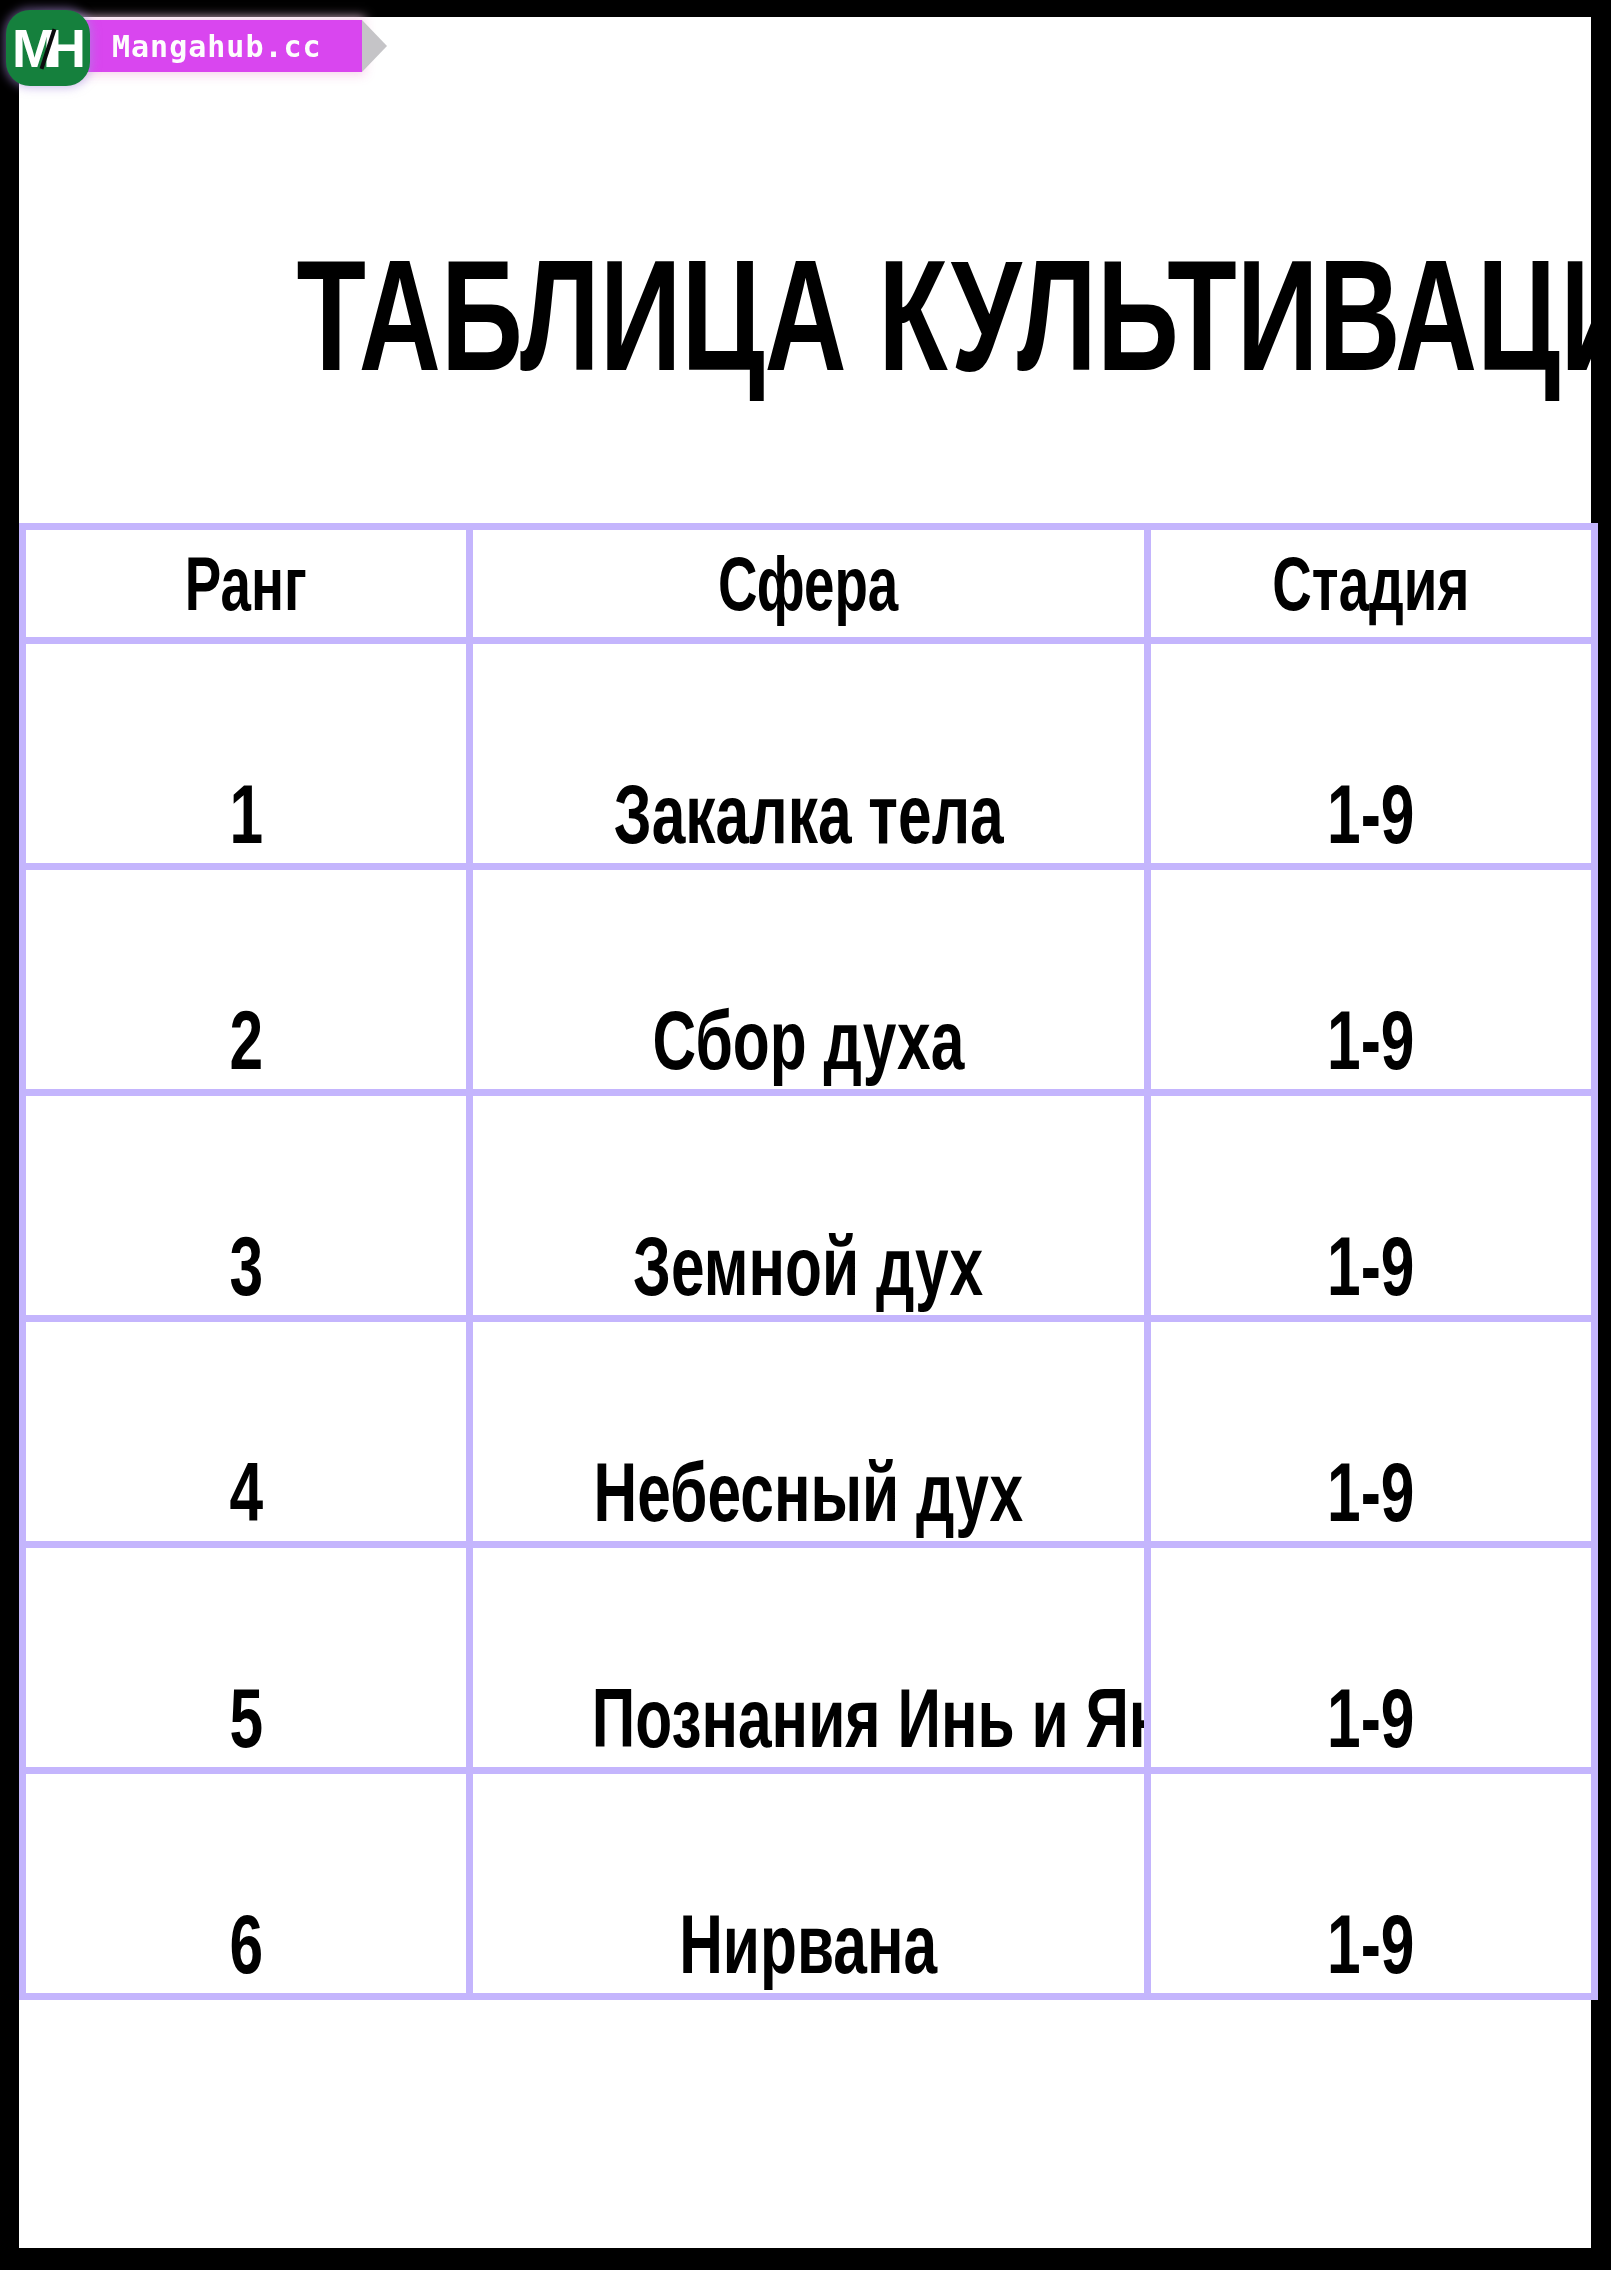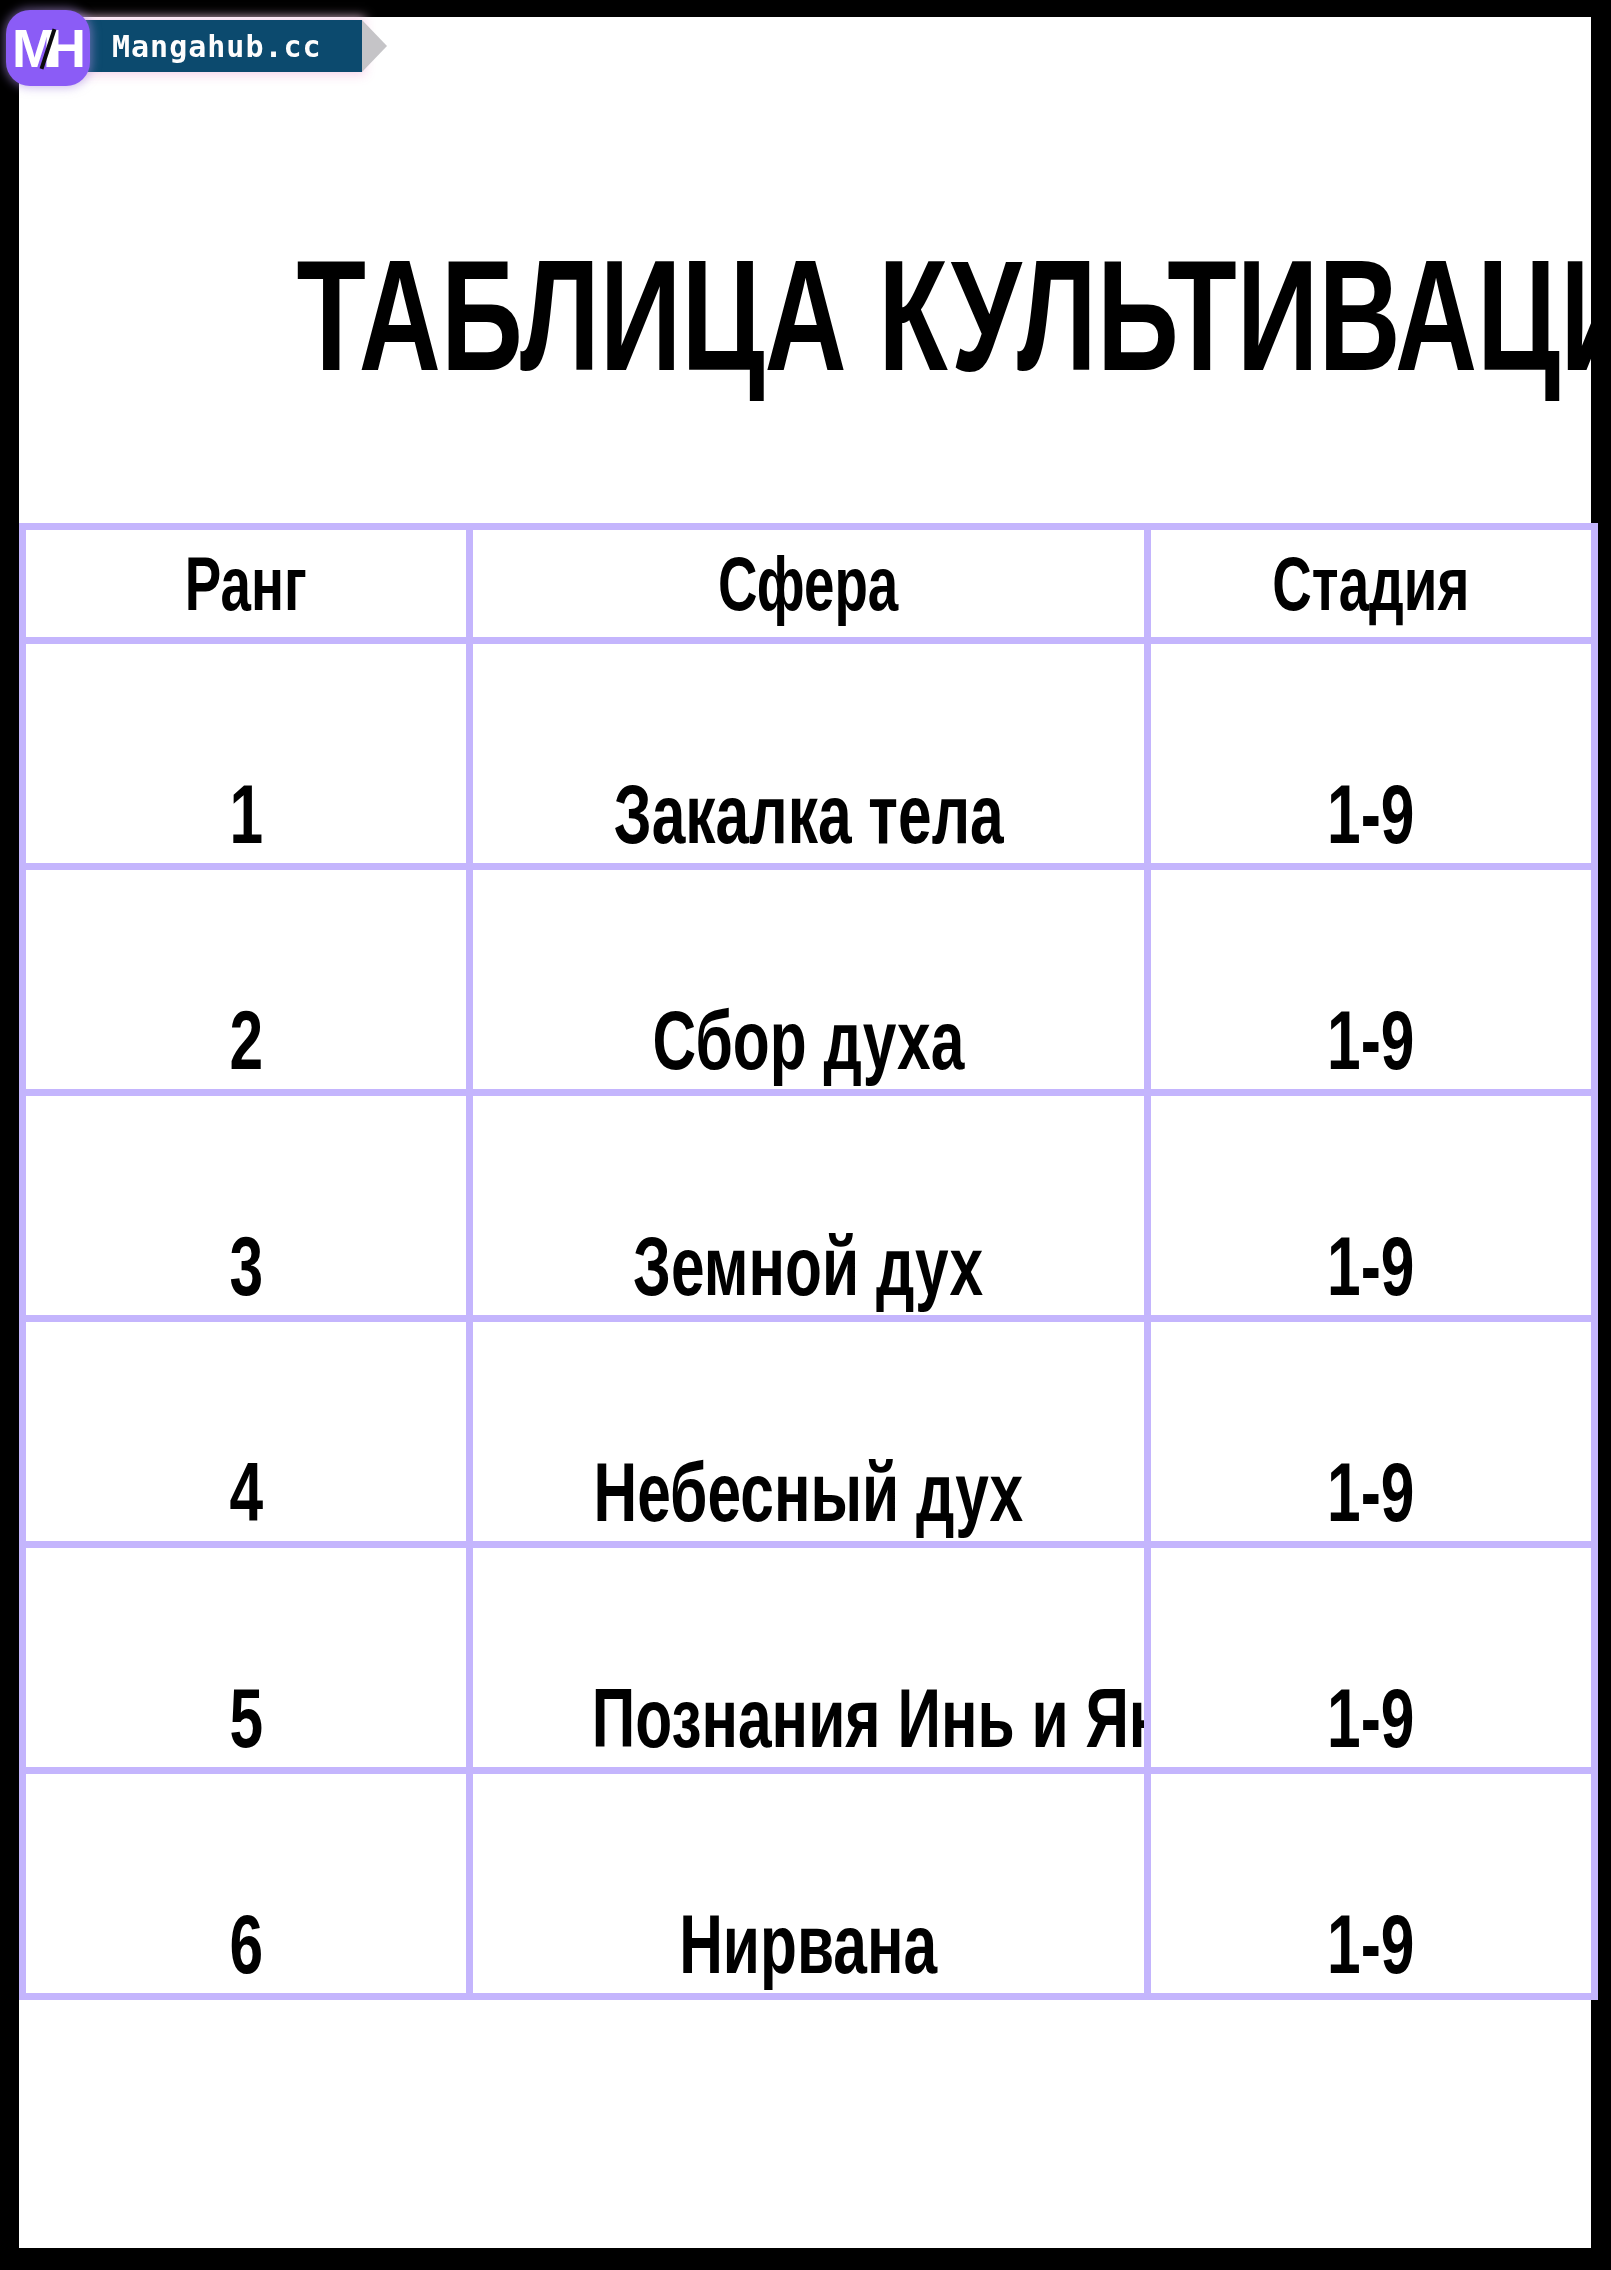--- a/index.html
+++ b/index.html
@@ -23,21 +23,21 @@
   .frame-left   { left: 0; top: 0; width: 19px; height: 2270px; }
   .frame-right  { left: 1591px; top: 0; width: 20px; height: 2270px; }
 
   
   .watermark { position: absolute; left: 0; top: 0; z-index: 5; }
   .wm-banner {
     position: absolute;
     left: 42px; top: 20px;
     height: 52px;
     width: 250px;
-    background: #0c4a6e;
+    background: #d946ef;
     display: flex;
     align-items: center;
     padding-left: 70px;
     box-shadow: 0 0 10px 3px rgba(246, 206, 232, 0.85);
     z-index: 2;
   }
   .wm-banner::after {
     content: "";
     position: absolute;
     right: -25px; top: 0;
@@ -51,21 +51,21 @@
     font-size: 30px;
     font-weight: bold;
     color: #fdfdfd;
     letter-spacing: 1px;
     white-space: nowrap;
   }
   .wm-badge {
     position: absolute;
     left: 6px; top: 10px;
     width: 84px; height: 76px;
-    background: #8b5cf6;
+    background: #15803d;
     border-radius: 24px;
     box-shadow: 0 0 10px 2px rgba(168, 140, 222, 0.55);
     z-index: 3;
     display: flex;
     align-items: center;
     justify-content: center;
   }
   .wm-initials {
     font-size: 54px;
     font-weight: bold;

